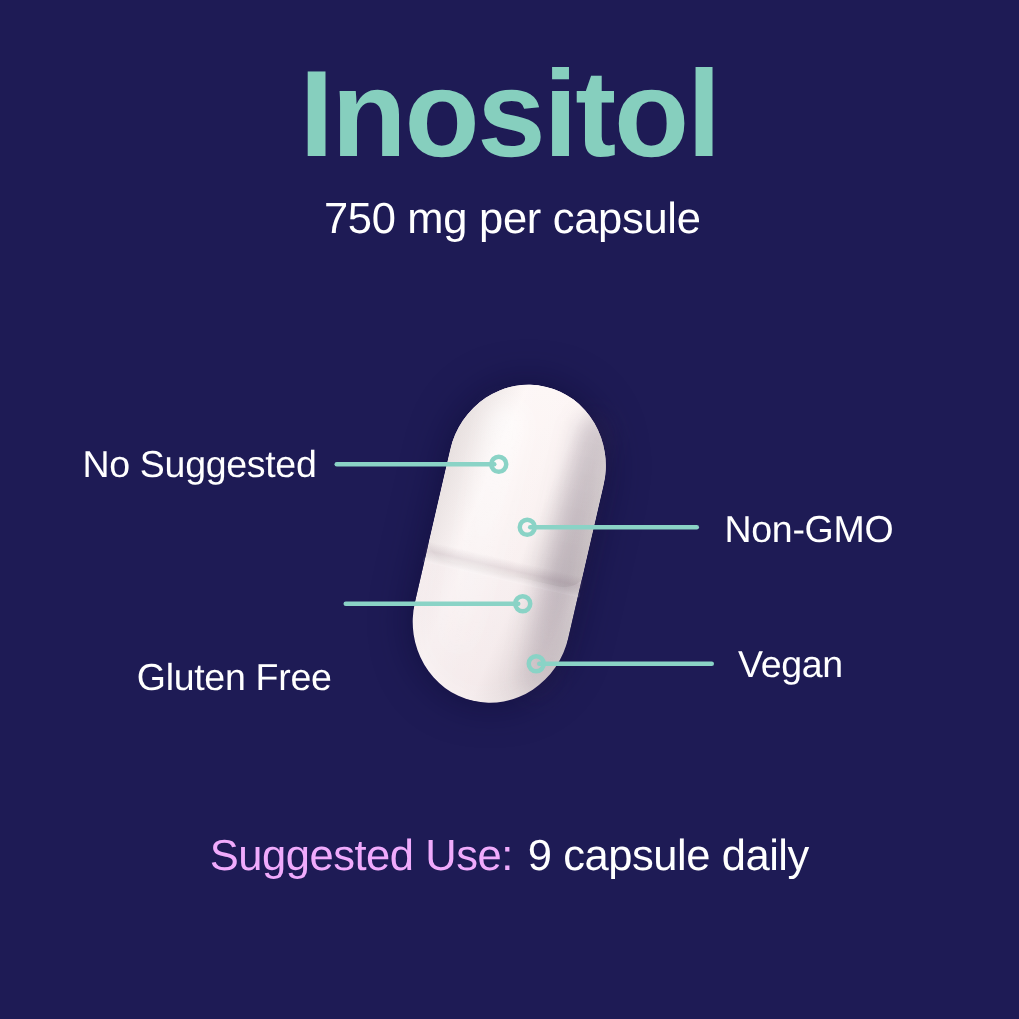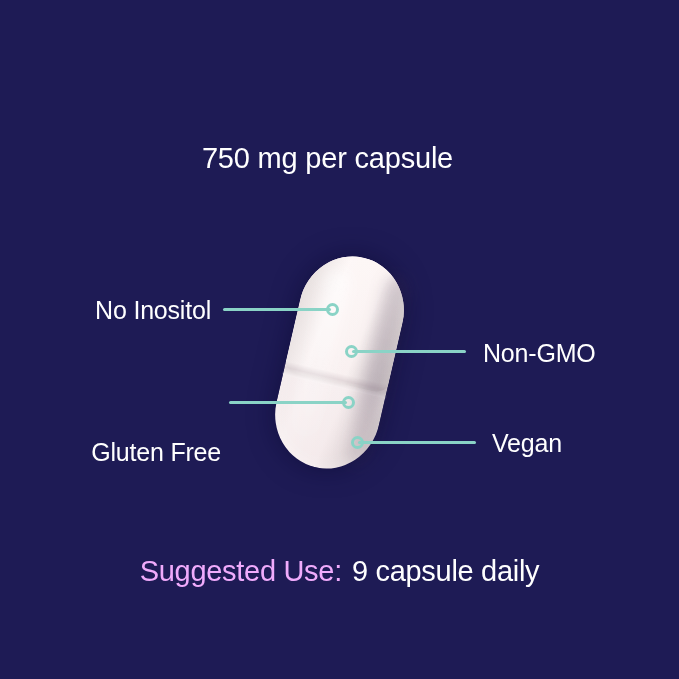--- a/index.html
+++ b/index.html
@@ -31,28 +31,29 @@
     font-size: 82px;
     line-height: 86px;
     font-weight: 700;
     letter-spacing: -1.5px;
     color: #86cfbe;
     font-family: "Liberation Sans", sans-serif;
   }
   #product-dosage {
     position: absolute;
     left: 0;
-    top: 140px;
+    top: 128px;
     width: 655px;
     text-align: center;
     font-size: 29px;
     line-height: 36px;
     font-weight: 400;
     letter-spacing: -0.2px;
     color: #ffffff;
+    padding-left: 14px;
   }
 
   
   #capsule-wrap {
     position: absolute;
     left: 287px;
     top: 255px;
     width: 105px;
     height: 215px;
     transform: rotate(13deg);
@@ -180,32 +181,33 @@
     font-weight: 400;
     color: #ffffff;
     margin-left: 10px;
   }
 </style>
 </head>
 <body>
 
 <div id="infographic">
 
+  <div id="product-title">Inositol</div>
 
   <div id="product-dosage">750 mg per capsule</div>
 
   <div id="capsule-wrap">
     <div class="capsule-body"></div>
     <div class="capsule-cap"></div>
     <div class="capsule-seam"></div>
     <div class="capsule-gloss"></div>
     <div class="capsule-shade"></div>
   </div>
 
-  <div class="callout-label left" style="right:468px; top:295px;">No Inositol</div>
+  <div class="callout-label left" style="right:468px; top:295px;">No Suggested</div>
   <div class="callout-line" style="left:223px; top:308px; width:108px;"></div>
   <div class="callout-dot" style="left:326px; top:303px;"></div>
 
   <div class="callout-label right" style="left:483px; top:338px;">Non-GMO</div>
   <div class="callout-line" style="left:352px; top:350px; width:114px;"></div>
   <div class="callout-dot" style="left:345px; top:345px;"></div>
 
   <div class="callout-label left" style="right:458px; top:389px;margin-top:48px;">Gluten Free</div>
   <div class="callout-line" style="left:229px; top:401px; width:118px;"></div>
   <div class="callout-dot" style="left:342px; top:396px;"></div>

